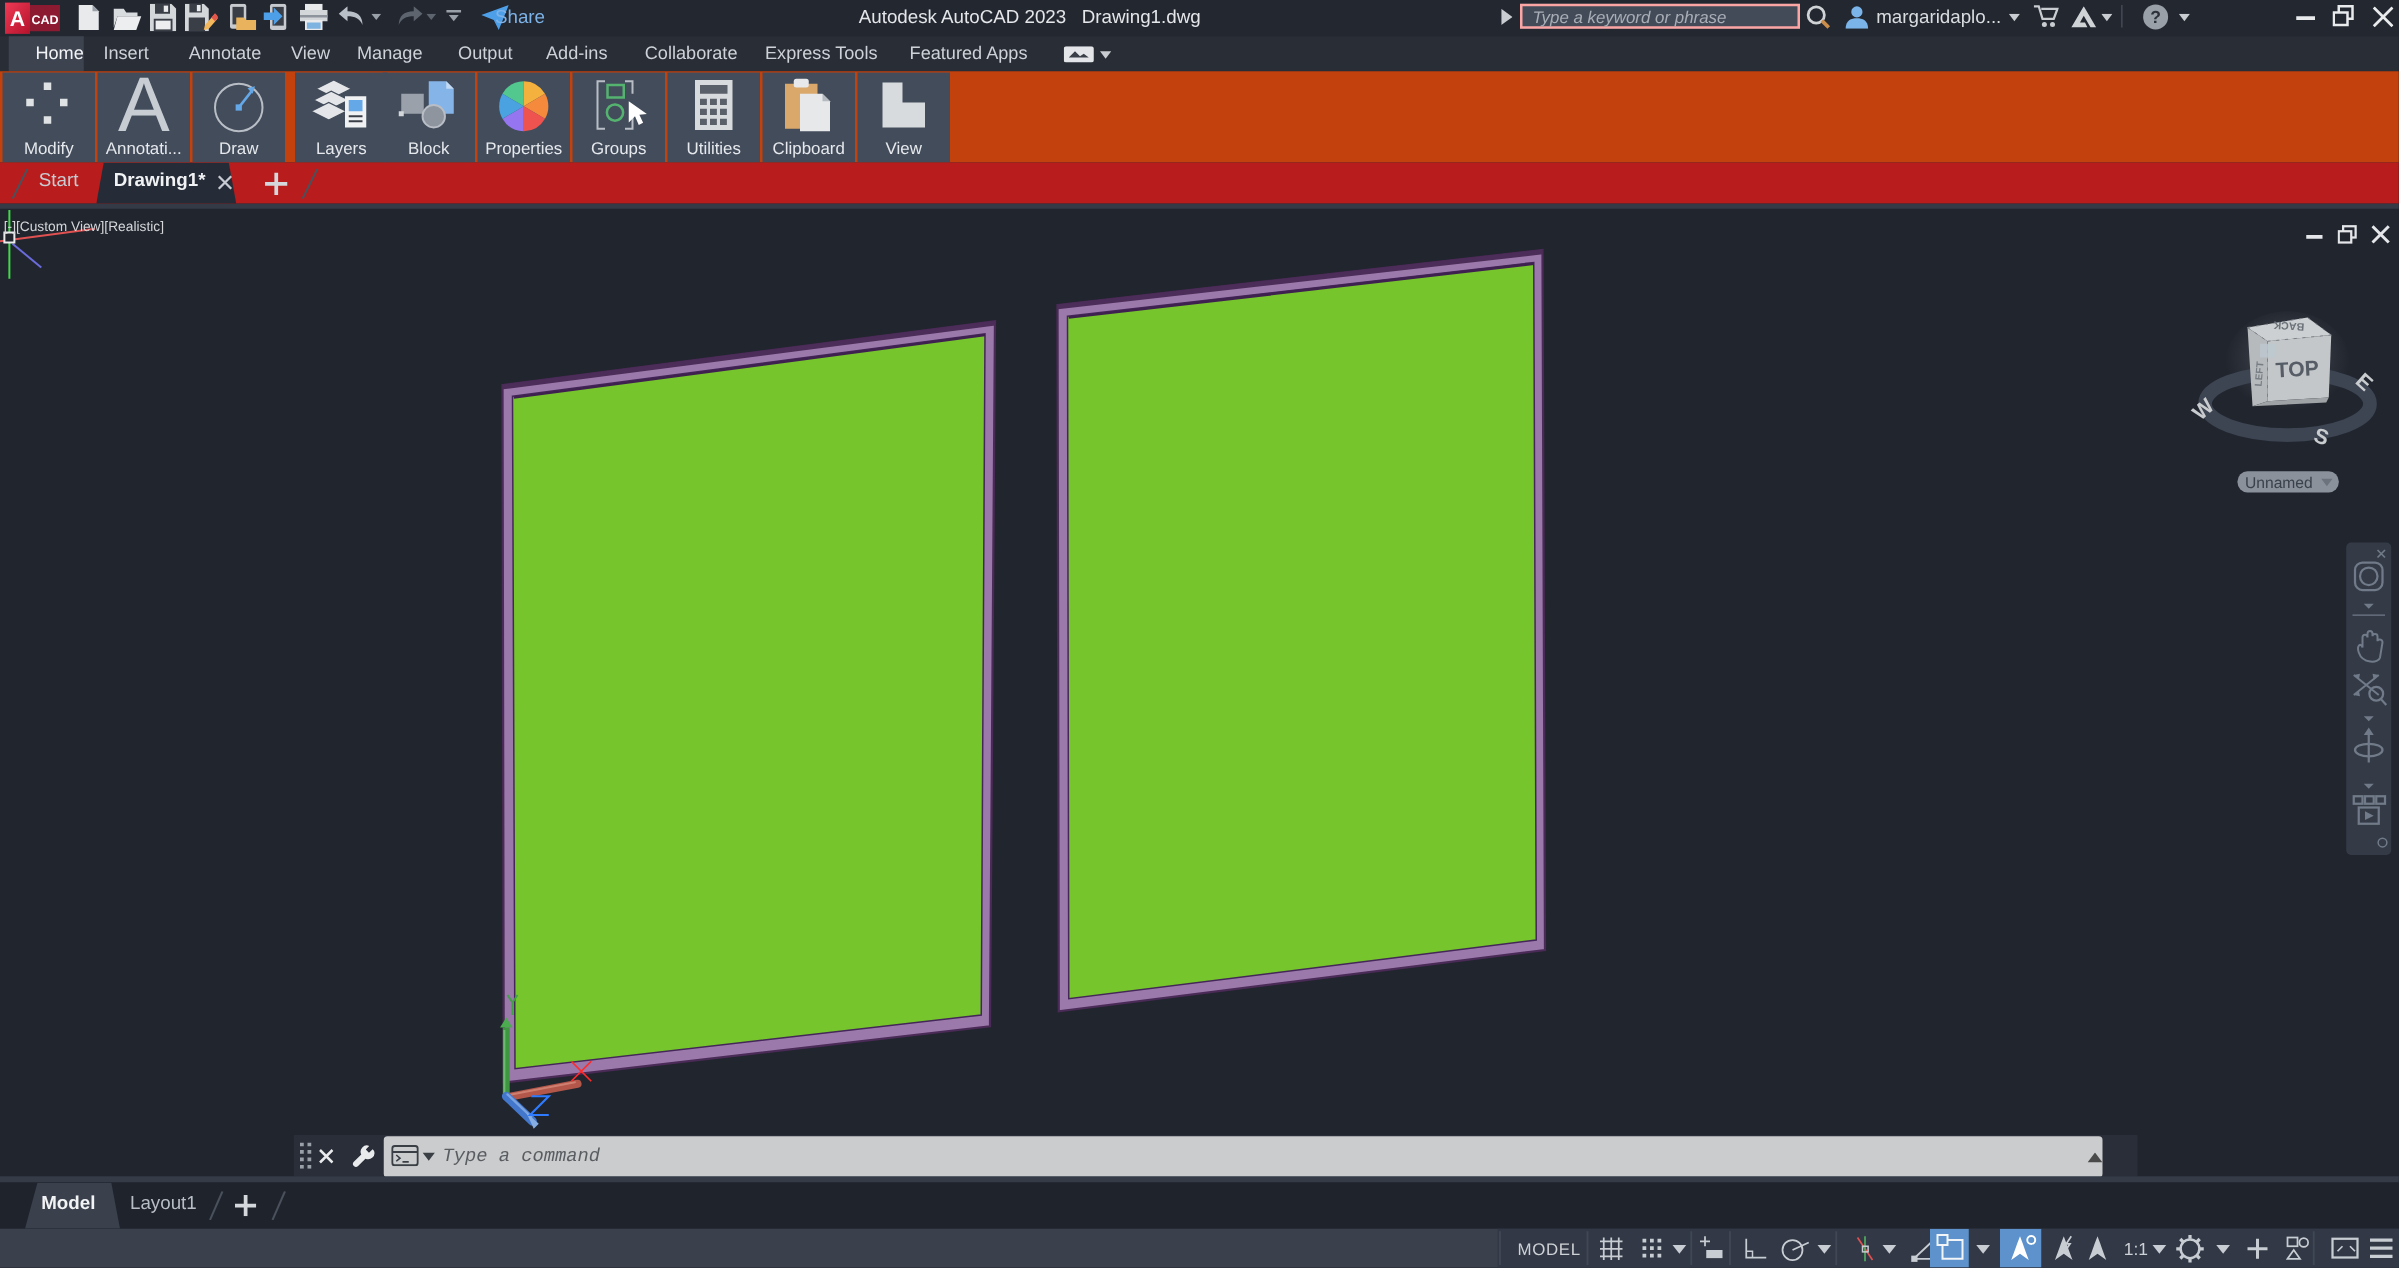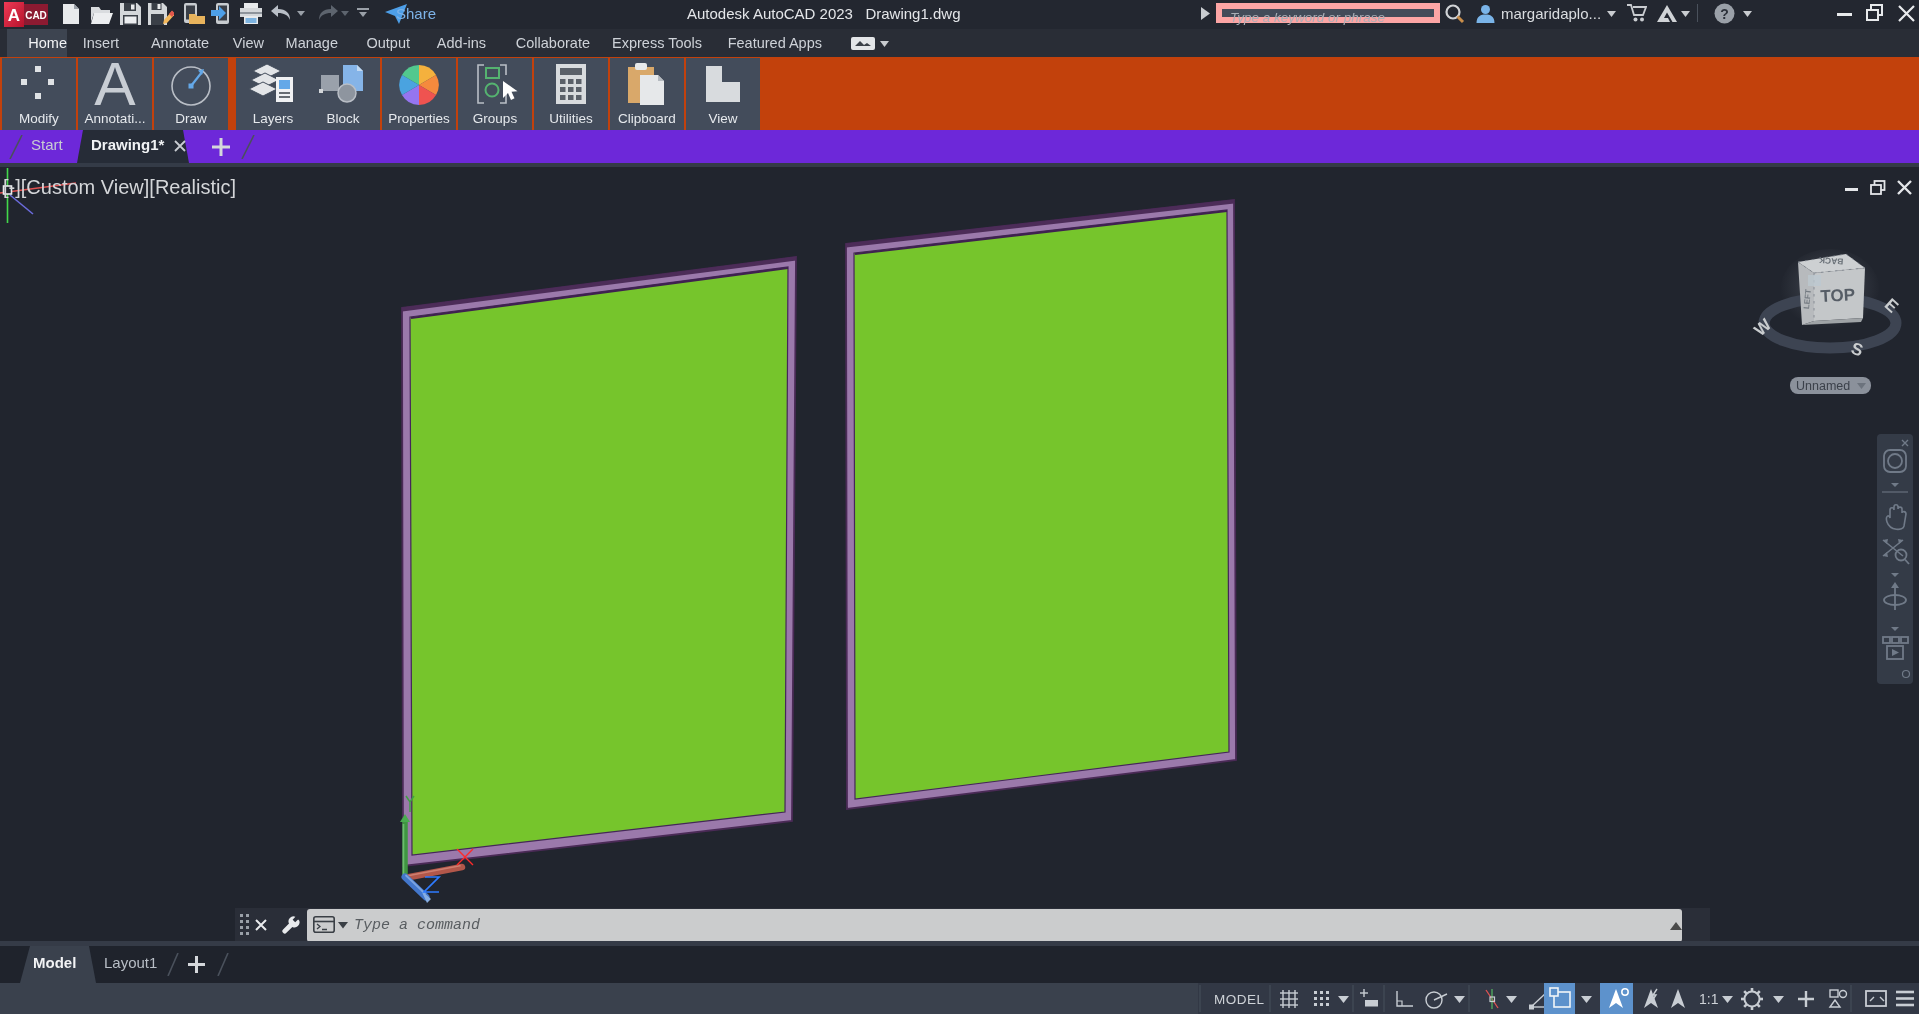--- a/index.html
+++ b/index.html
@@ -12,25 +12,25 @@
   
   #tabrow { position:absolute; left:0; top:29px; width:1919px; height:28px; background:#292d36; }
   .rtab { position:absolute; top:0; height:28px; line-height:28px; color:#ced2d8; font-size:14.5px; text-align:right; }
   .rtab.active { background:#3d4450; color:#f2f3f5; }
   
   #ribbon { position:absolute; left:0; top:57px; width:1919px; height:73px; background:#c2410c; }
   .panel { position:absolute; top:1px; width:74px; height:72px; background:#434c5b; }
   .panel .lbl { position:absolute; bottom:4px; width:100%; text-align:center; color:#e6e9ed; font-size:13.5px; }
   .panel .ic { position:absolute; left:0; top:3px; width:74px; height:46px; }
   
-  #filetabs { position:absolute; left:0; top:130px; width:1919px; height:33px; background:#6d28d9; }
+  #filetabs { position:absolute; left:0; top:130px; width:1919px; height:33px; background:#b91c1c; }
   
   #canvas { position:absolute; left:0; top:163px; width:1919px; height:783px; background:#21252e; }
   #canvas-topstrip { position:absolute; left:0; top:0; width:1919px; height:4px; background:#343b47; }
-  #viewlabel { position:absolute; left:3px; top:13px; color:#d4d6d9; font-size:20px; }
+  #viewlabel { position:absolute; left:3px; top:13px; color:#d4d6d9; font-size:11px; }
   
   #dock { position:absolute; left:235px; top:745px; width:1475px; height:33px; background:#2a2e38; }
   #cmdbar { position:absolute; left:72px; top:1px; width:1375px; height:33px; background:#cbcccd; border-radius:3px; }
   #cmdtext { position:absolute; left:47px; top:8px; font-family:"Liberation Mono", monospace;
     font-style:italic; font-size:15px; color:#595d61; }
   
   #modelrow { position:absolute; left:0; top:946px; width:1919px; height:37px; background:#1f232c; }
   #bottomstrip { position:absolute; left:0; top:941px; width:1919px; height:5px; background:#353b47; }
   
   #statusbar { position:absolute; left:0; top:983px; width:1919px; height:31px; background:#3a414d; }
@@ -124,21 +124,21 @@
     <path d="M0,8 L22,0 L14,20 L10,12 Z" fill="#4d9fe8"></path>
     <path d="M10,12 L22,0 L12,10 Z" fill="#8ec4f0"></path>
   </svg>
   <div class="abs" style="left:396px; top:5px; color:#7db3e8; font-size:15px;">Share</div>
 
   <div class="abs" style="left:687px; top:5px; color:#e4e6e9; font-size:15px; white-space:nowrap;">Autodesk AutoCAD 2023&nbsp;&nbsp;&nbsp;Drawing1.dwg</div>
 
   <svg class="qicon" style="left:1201px; top:7px;" width="9" height="13" viewBox="0 0 9 13">
       <path d="M0,0 l9,6.5 -9,6.5 z" fill="#c9ccd0"></path>
     </svg>
-  <div class="abs" style="left:1216px; top:3px; width:224px; height:20px; background:#434b59; border:6px solid #fca5a5; color:#a9aeb6; font-style:italic; font-size:13.5px; line-height:18px; padding-left:8px;">Type a keyword or phrase</div>
+  <div class="abs" style="left:1216px; top:3px; width:224px; height:20px; background:#434b59; border:2px solid #fca5a5; color:#a9aeb6; font-style:italic; font-size:13.5px; line-height:18px; padding-left:8px;">Type a keyword or phrase</div>
   <svg class="qicon" style="left:1444px; top:3px;" width="21" height="21" viewBox="0 0 21 21">
     <circle cx="9" cy="9" r="6.5" fill="none" stroke="#d0d3d6" stroke-width="2.2"></circle>
     <line x1="13.5" y1="13.5" x2="19" y2="19" stroke="#c98e4b" stroke-width="3"></line>
   </svg>
   <svg class="qicon" style="left:1476px; top:4px;" width="19" height="19" viewBox="0 0 19 19">
     <circle cx="9.5" cy="5.5" r="4.5" fill="#7ab4e8"></circle>
     <path d="M0.5,19 C0.5,12 5,10.5 9.5,10.5 C14,10.5 18.5,12 18.5,19 Z" fill="#7ab4e8"></path>
   </svg>
   <div class="abs" style="left:1501px; top:5px; color:#dadde0; font-size:15px;">margaridaplo...</div>
   <svg class="qicon" style="left:1607px; top:11px;" width="9" height="7" viewBox="0 0 9 7">

